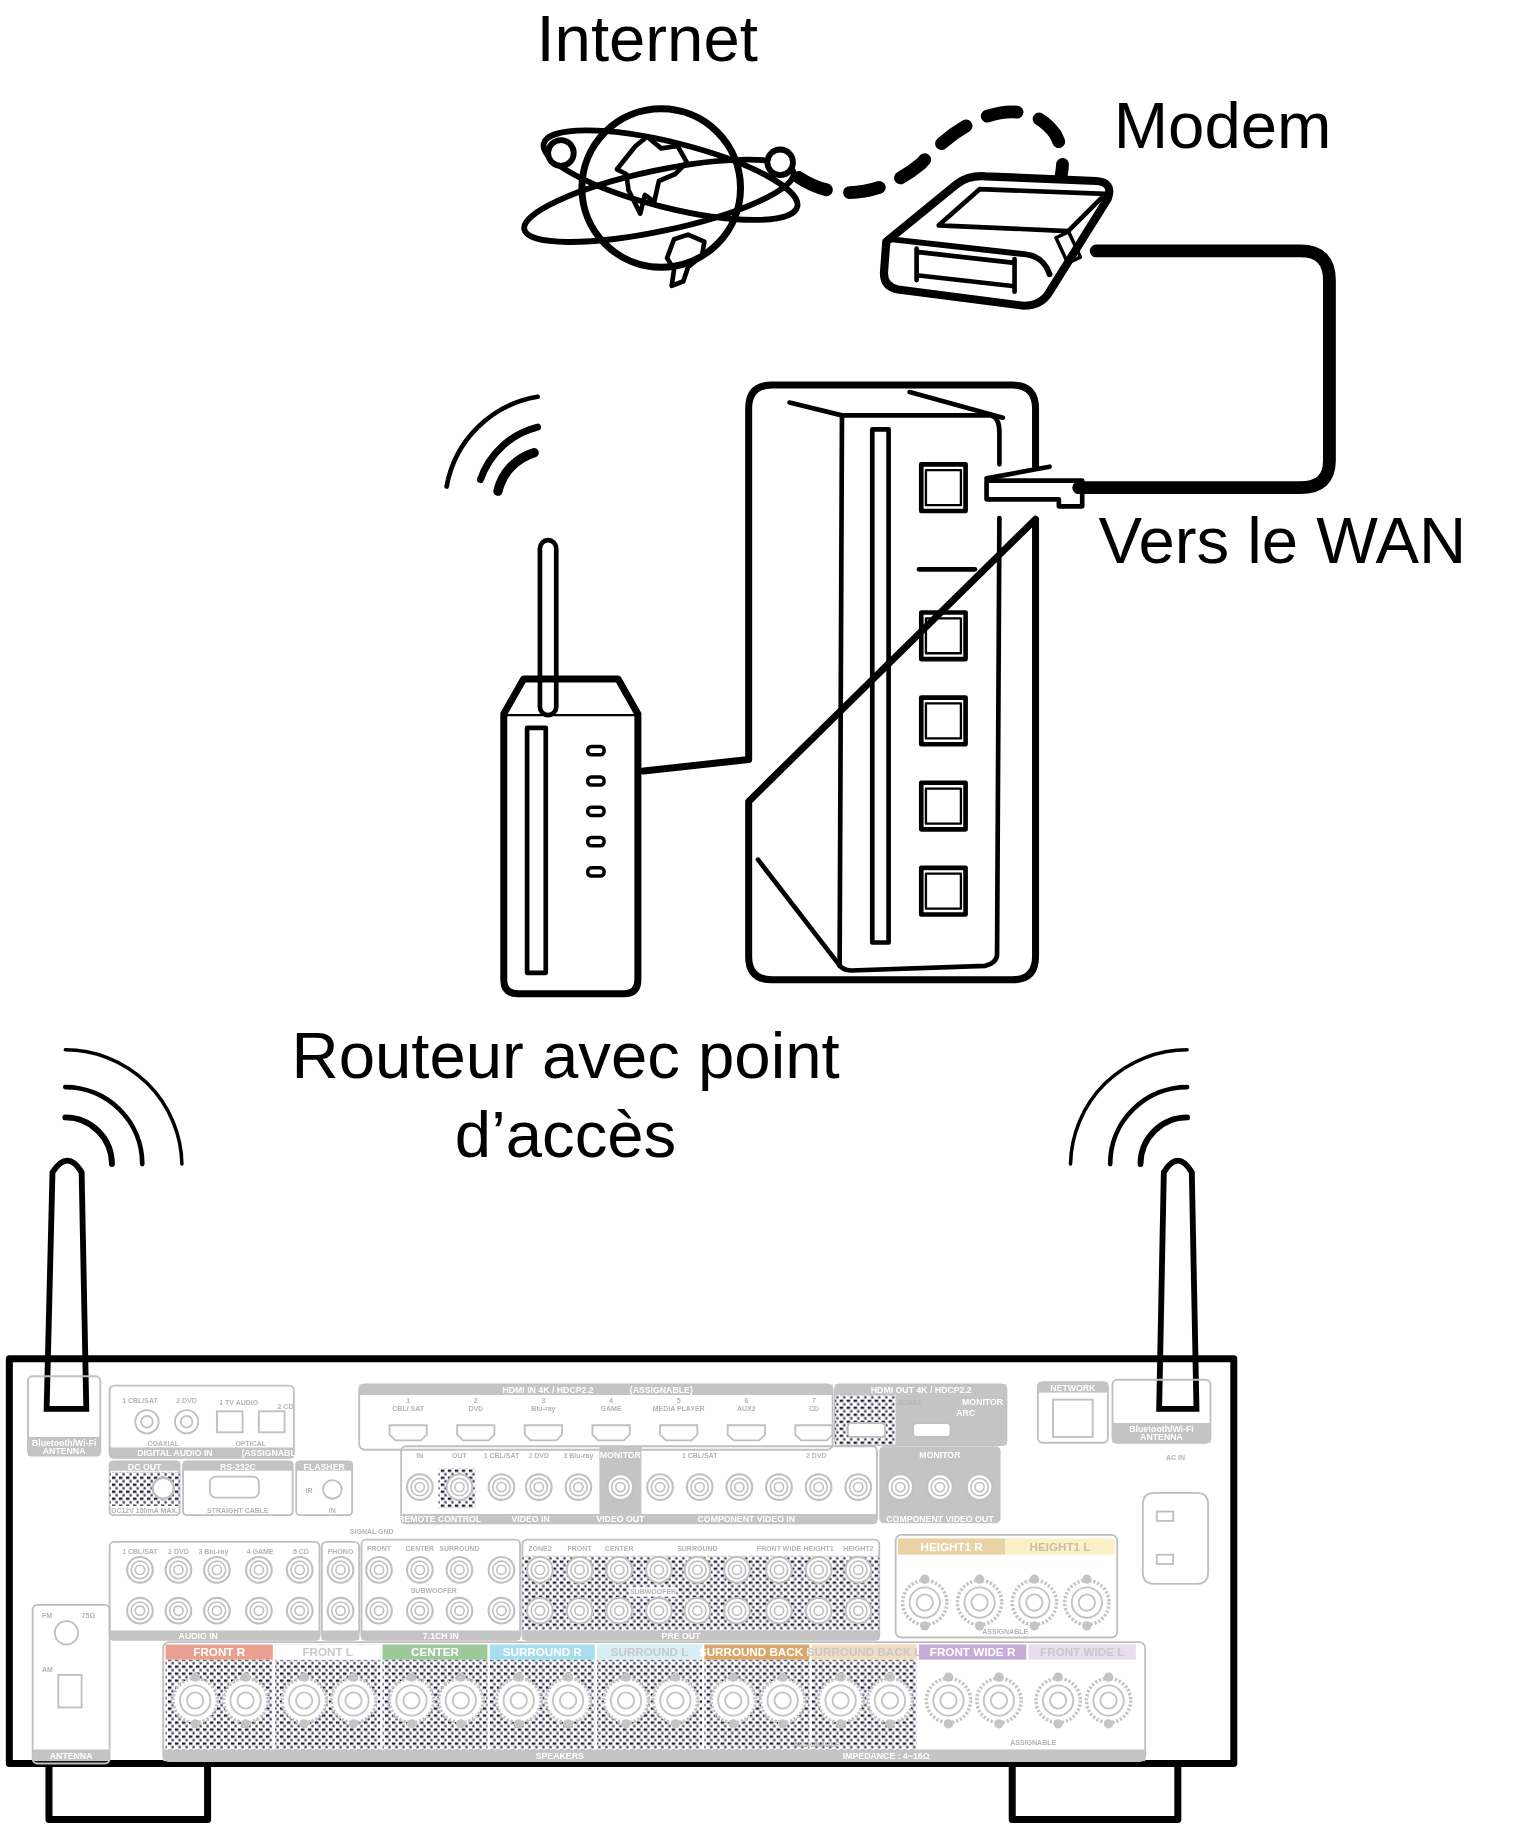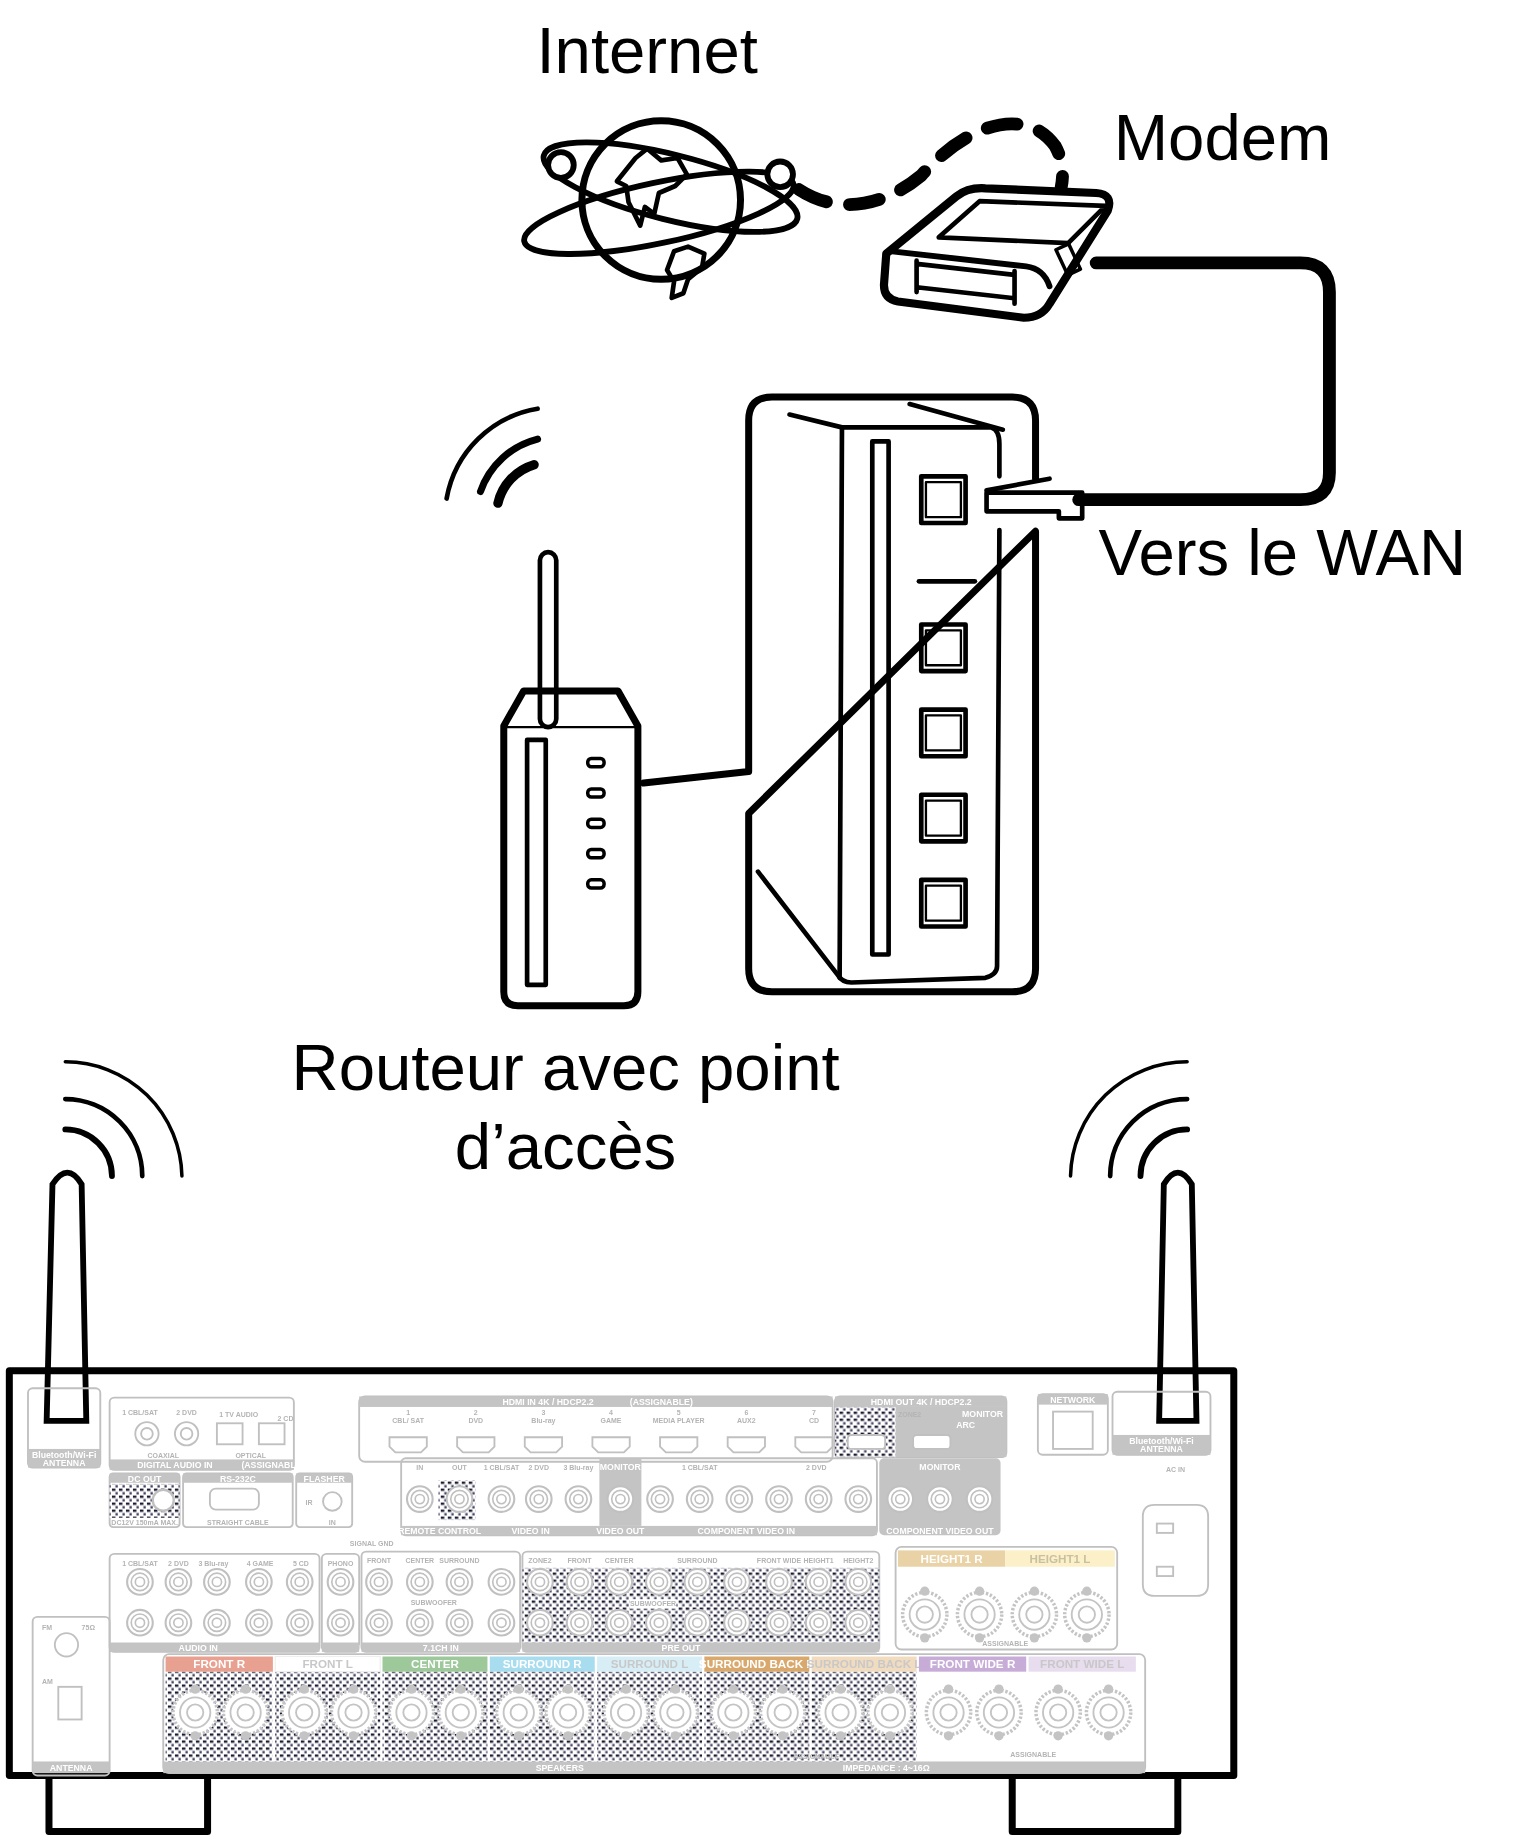--- a/index.html
+++ b/index.html
@@ -1,17 +1,17 @@
 <!DOCTYPE html>
 <html><head>
 <meta charset="utf-8">
 <style>
   html, body { margin: 0; padding: 0; background: #ffffff; }
   body { width: 1516px; height: 1836px; overflow: hidden; }
-  #stage { position: absolute; left: 0; top: 12px; width: 1516px; height: 1312px; }
+  #stage { position: absolute; left: 0; top: 0; width: 1516px; height: 1312px; }
   svg text { font-family: "Liberation Sans", "DejaVu Sans", sans-serif; }
   .lbl { font-size: 56px; fill: #000; }
   .plw { font-size: 7.5px; fill: #ffffff; font-weight: bold; }
   .pls { font-size: 6px; fill: #b4b4b4; font-weight: bold; }
   .spk { font-size: 10px; fill: #ffffff; font-weight: bold; }
   .ol  { fill: none; stroke: #000; stroke-linecap: round; stroke-linejoin: round; }
   .gr  { fill: none; stroke: #c0c0c0; stroke-width: 1.6; }
   .grf { fill: #c4c4c4; }
 </style>
 </head>

